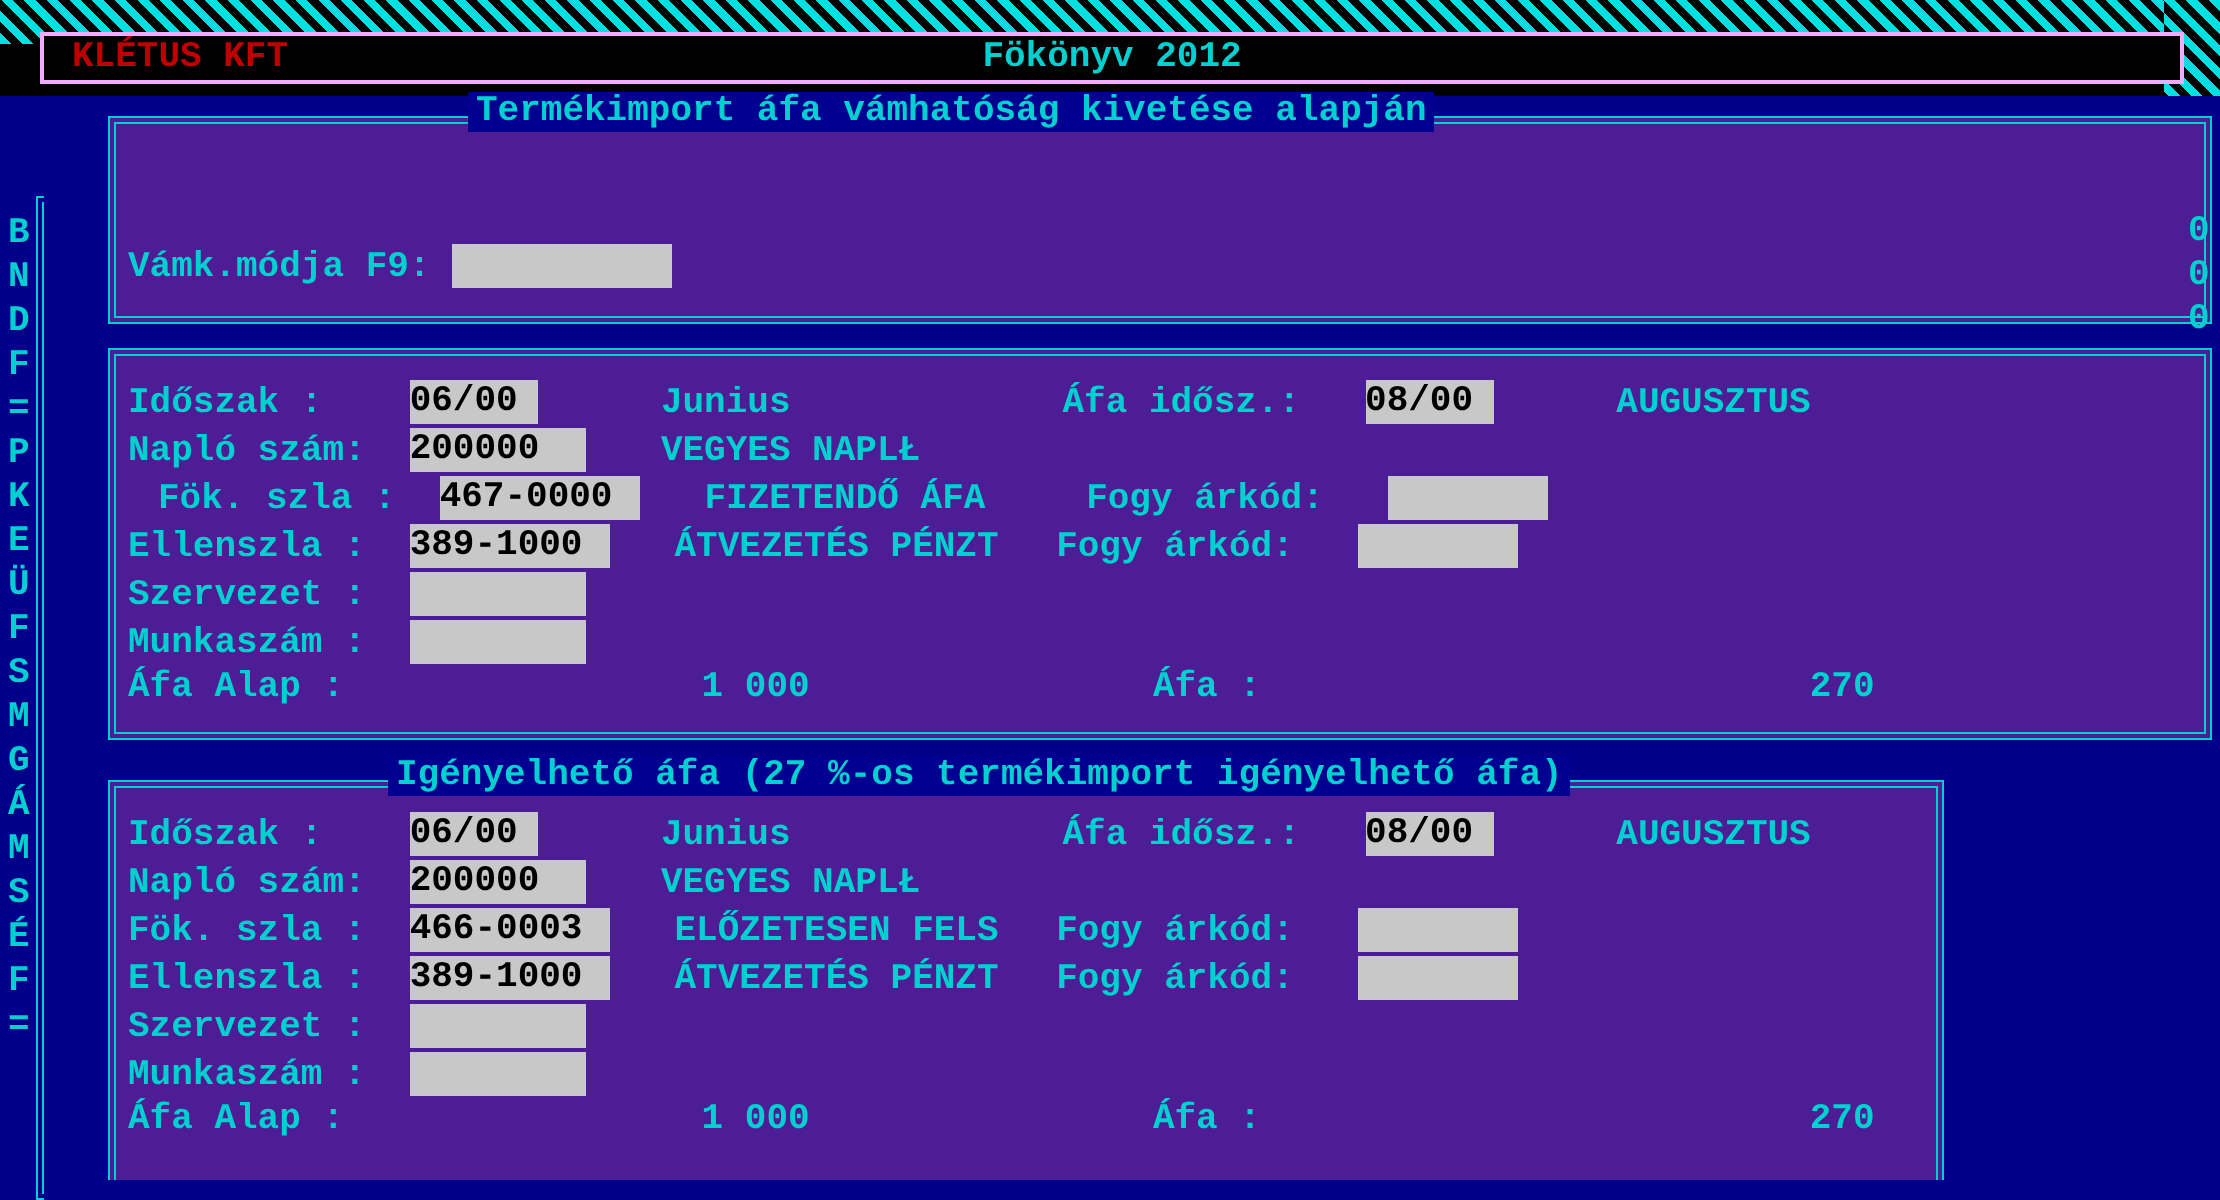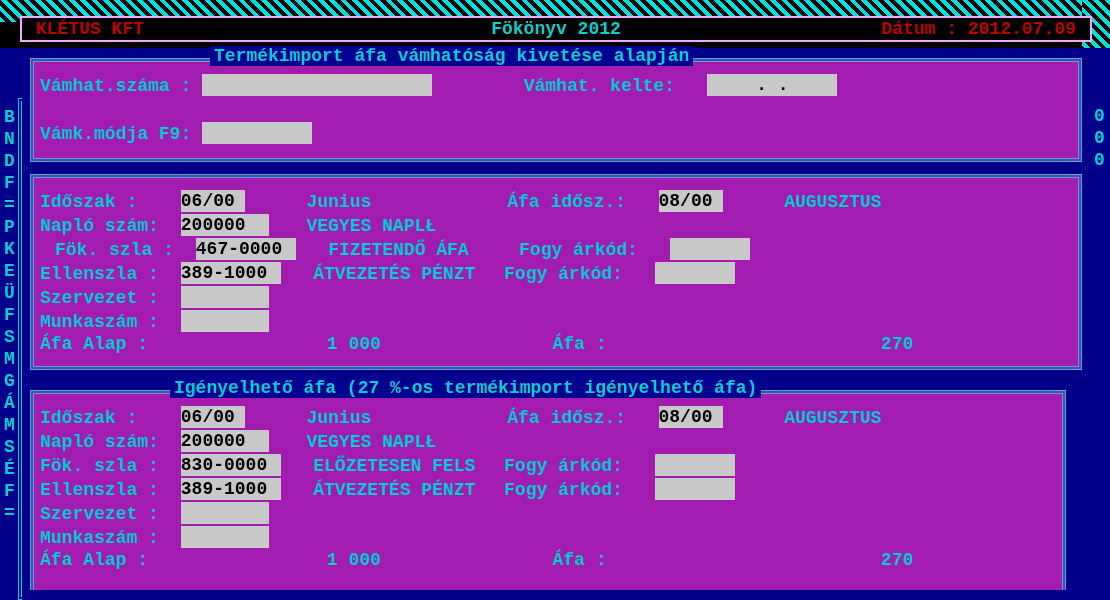--- a/index.html
+++ b/index.html
@@ -40,22 +40,23 @@
   .hdr-mid { color:#00d0d0; position:absolute; left:50%; transform:translateX(-50%); }
   .hdr-right { color:#c00000; margin-left:auto; }
   .sidebar {
     position:absolute; left:4px; top:106px; z-index:3;
     color:#00d0d0; line-height:22px;
   }
   .sidebar span { display:block; }
   
   .panel {
     position:absolute;
-    background:#a21caf;
+    background:#4c1d95;
     z-index:3;
+    margin-left:24px;
   }
   .dborder {
     position:absolute;
     border:4px double #00d0d0;
     background:transparent;
     z-index:5;
     pointer-events:none;
   }
   .panel-title {
     position:absolute;
@@ -83,21 +84,20 @@
 <body>
 
 <div class="hatch" style="left:0;top:0;width:1110px;height:22px;"></div>
 <div class="hatch" style="left:1082px;top:0;width:28px;height:600px;"></div>
 
 <div class="bg-main"></div>
 
 <div class="header-bar">
   <span class="hdr-left">KLÉTUS KFT</span>
   <span class="hdr-mid">Fökönyv 2012</span>
-  <span class="hdr-right">Dátum : 2012.07.09</span>
 </div>
 
 <div class="sidebar">
   <span>B</span>
   <span>N</span>
   <span>D</span>
   <span>F</span>
   <span>=</span>
   <span>P</span>
   <span>K</span>
@@ -114,28 +114,20 @@
   <span>F</span>
   <span>=</span>
 </div>
 
 <div class="dborder" style="left:18px;top:98px;width:4px;height:502px;border-right:none;"></div>
 
 <div class="panel" style="left:30px;top:58px;width:1052px;height:104px;">
   <div class="dborder" style="left:0;top:0;width:100%;height:100%;"></div>
   <div class="panel-title" style="left:180px;">Termékimport áfa vámhatóság kivetése alapján</div>
 
-  <div class="row" style="left:10px;top:16px;">
-    <span class="cyan">Vámhat.száma :</span>
-    <span class="input" style="width:230px;"></span>
-    <span style="display:inline-block;width:70px;"></span>
-    <span class="cyan">Vámhat. kelte:</span>
-    <span>&nbsp;</span>
-    <span class="input" style="width:130px;text-align:center;">   .  .  </span>
-  </div>
   <div class="row" style="left:10px;top:64px;">
     <span class="cyan">Vámk.módja F9:</span>
     <span class="input" style="width:110px;"></span>
   </div>
 </div>
 
 <div class="row cyan" style="left:1094px;top:106px;z-index:4;">0</div>
 <div class="row cyan" style="left:1094px;top:128px;z-index:4;">0</div>
 <div class="row cyan" style="left:1094px;top:150px;z-index:4;">0</div>
 
@@ -187,21 +179,21 @@
   </div>
   <div class="row" style="left:10px;top:160px;">
     <span class="cyan" style="display:inline-block;width:130px;">Áfa Alap  :</span>
     <span class="cyan" style="display:inline-block;width:200px;text-align:right;">1 000</span>
     <span style="display:inline-block;width:150px;"></span>
     <span class="cyan" style="display:inline-block;width:130px;">Áfa       :</span>
     <span class="cyan" style="display:inline-block;width:220px;text-align:right;">270</span>
   </div>
 </div>
 
-<div class="panel" style="left:30px;top:390px;width:1036px;height:200px;">
+<div class="panel" style="left:30px;top:390px;width:918px;height:200px;">
   <div class="dborder" style="left:0;top:0;width:100%;height:200px;border-bottom:none;"></div>
   <div class="panel-title" style="left:140px;">Igényelhető áfa (27 %-os termékimport igényelhető áfa)</div>
 
   <div class="row" style="left:10px;top:16px;">
     <span class="cyan" style="display:inline-block;width:130px;">Időszak   :</span>
     <span class="input" style="width:64px;">06/00</span>
     <span style="display:inline-block;width:40px;"></span>
     <span class="cyan" style="display:inline-block;width:190px;">Junius</span>
     <span class="cyan">Áfa idősz.:</span>
     <span>&nbsp;</span>
@@ -210,21 +202,21 @@
     <span class="cyan">AUGUSZTUS</span>
   </div>
   <div class="row" style="left:10px;top:40px;">
     <span class="cyan" style="display:inline-block;width:130px;">Napló szám:</span>
     <span class="input" style="width:88px;">200000</span>
     <span style="display:inline-block;width:16px;"></span>
     <span class="cyan">VEGYES NAPLŁ</span>
   </div>
   <div class="row" style="left:10px;top:64px;">
     <span class="cyan" style="display:inline-block;width:130px;">Fök. szla :</span>
-    <span class="input" style="width:100px;">830-0000</span>
+    <span class="input" style="width:100px;">466-0003</span>
     <span>&nbsp;</span>
     <span class="cyan" style="display:inline-block;width:180px;">ELŐZETESEN FELS</span>
     <span class="cyan">Fogy árkód:</span>
     <span>&nbsp;</span>
     <span class="input" style="width:80px;"></span>
   </div>
   <div class="row" style="left:10px;top:88px;">
     <span class="cyan" style="display:inline-block;width:130px;">Ellenszla :</span>
     <span class="input" style="width:100px;">389-1000</span>
     <span>&nbsp;</span>

